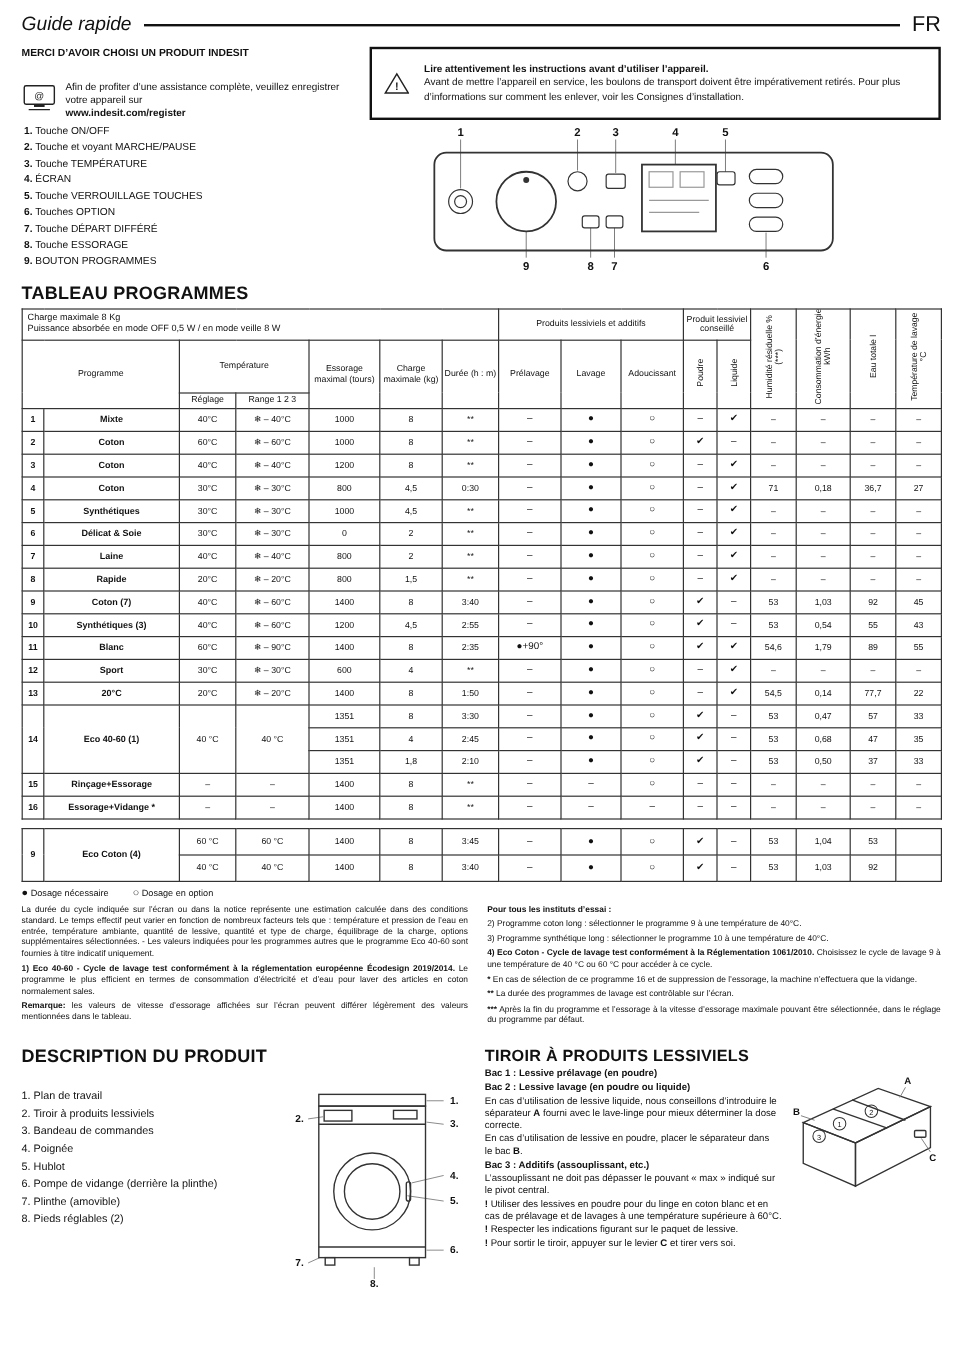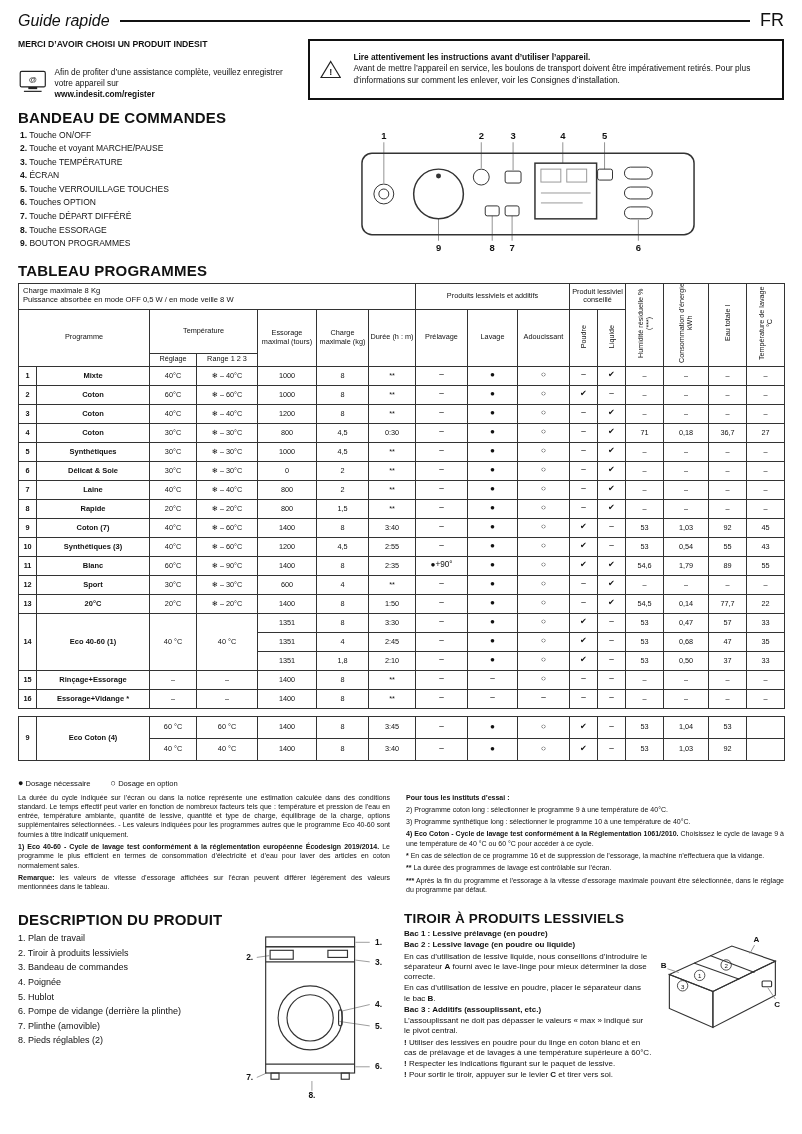--- a/index.html
+++ b/index.html
@@ -31,30 +31,30 @@
 .prog thead tr:nth-child(2) th{height:44px}
 .prog thead tr:nth-child(3) th{height:13px}
 .prog td{height:19px;line-height:1.05}
 .info-cell{text-align:left !important;padding:2px 4px !important;font-size:7.6px}
 .vert{writing-mode:vertical-rl;transform:rotate(180deg);display:inline-block;line-height:1.1;font-size:7.2px;max-height:80px}
 .c-num,.c-name{font-weight:bold}
 .c-name{font-size:7.5px}
 .sym{font-size:8.2px}
 .prog-eco{margin-top:7px}
 .prog-eco td{height:22px}
-.legend{font-size:7.6px;margin-top:17px;display:flex;gap:20px;align-items:flex-start}
+.legend{font-size:7.6px;margin-top:4px;display:flex;gap:20px;align-items:flex-start}
 .legend .lsym{font-size:9px}
 .footnotes{display:flex;gap:16px;margin-top:5px}
 .fn{font-size:7px;line-height:1.33;text-align:justify}
 .fn p{margin-bottom:3px}
 .fn-left{width:372px}
 .fn-right{flex:1}
 .bottom{display:flex;gap:14px;margin-top:5px}
 .desc-col{width:372px}
-.desc-flex{display:flex;gap:18px;margin-top:3px}
+.desc-flex{display:flex;gap:18px;margin-top:17px}
 .desc-flex ol{list-style:none;font-size:9px;line-height:1.62;width:208px}
 .tiroir-col{flex:1}
 .tiroir-col h2{font-size:13.5px;margin-top:9px}
 .tiroir-body{margin-top:3px;font-size:8px;line-height:1.28}
 .tiroir-body p{margin-bottom:1px}
 .drawer-fig{float:right;margin:0 0 4px 7px}
 </style>
 </head>
 <body>
 
@@ -87,21 +87,20 @@
         <path d="M20 3 L38 33 L2 33 Z" fill="none" stroke="#222" stroke-width="2.2"></path>
         <text x="20" y="29" text-anchor="middle" font-size="17" font-weight="bold" fill="#222">!</text>
       </svg>
       <div class="wtext">
         <div><b>Lire attentivement les instructions avant d’utiliser l’appareil.</b></div>
         <div>Avant de mettre l’appareil en service, les boulons de transport doivent être impérativement retirés. Pour plus d’informations sur comment les enlever, voir les Consignes d’installation.</div>
       </div>
     </div>
   </div>
 
-  <h2 class="section">BANDEAU DE COMMANDES</h2>
   <div class="commands">
     <ol>
         <li><b>1.</b> Touche ON/OFF</li>
         <li><b>2.</b> Touche et voyant MARCHE/PAUSE</li>
         <li><b>3.</b> Touche TEMPÉRATURE</li>
         <li><b>4.</b> ÉCRAN</li>
         <li><b>5.</b> Touche VERROUILLAGE TOUCHES</li>
         <li><b>6.</b> Touches OPTION</li>
         <li><b>7.</b> Touche DÉPART DIFFÉRÉ</li>
         <li><b>8.</b> Touche ESSORAGE</li>
@@ -682,21 +681,21 @@
           <text class="circnum" x="46" y="52">1</text>
           <text class="circnum" x="74" y="41">2</text>
           <text class="circnum" x="28" y="63">3</text>
         </svg>
         <div>
             <p><b>Bac 1 : Lessive prélavage (en poudre)</b></p>
             <p><b>Bac 2 : Lessive lavage (en poudre ou liquide)</b></p>
             <p><span>En cas d’utilisation de lessive liquide, nous conseillons d’introduire le séparateur </span><b>A</b><span> fourni avec le lave-linge pour mieux déterminer la dose correcte.</span></p>
             <p><span>En cas d’utilisation de lessive en poudre, placer le séparateur dans le bac </span><b>B</b><span>.</span></p>
             <p><b>Bac 3 : Additifs (assouplissant, etc.)</b></p>
-            <p><span>L’assouplissant ne doit pas dépasser le valeurs « max » indiqué sur le pivot central.</span></p>
+            <p><span>L’assouplissant ne doit pas dépasser le pouvant « max » indiqué sur le pivot central.</span></p>
             <p><b>! </b><span>Utiliser des lessives en poudre pour du linge en coton blanc et en cas de prélavage et de lavages à une température supérieure à 60°C.</span></p>
             <p><b>! </b><span>Respecter les indications figurant sur le paquet de lessive.</span></p>
             <p><b>! </b><span>Pour sortir le tiroir, appuyer sur le levier </span><b>C</b><span> et tirer vers soi.</span></p>
           </div>
       </div>
     </div>
   </div>
 
 </div>
 

